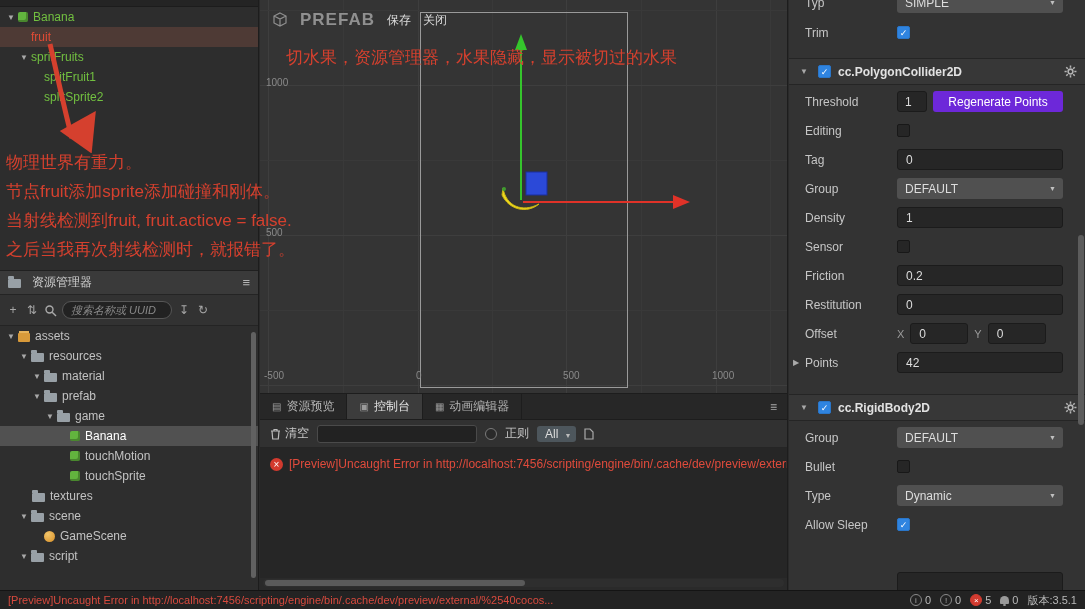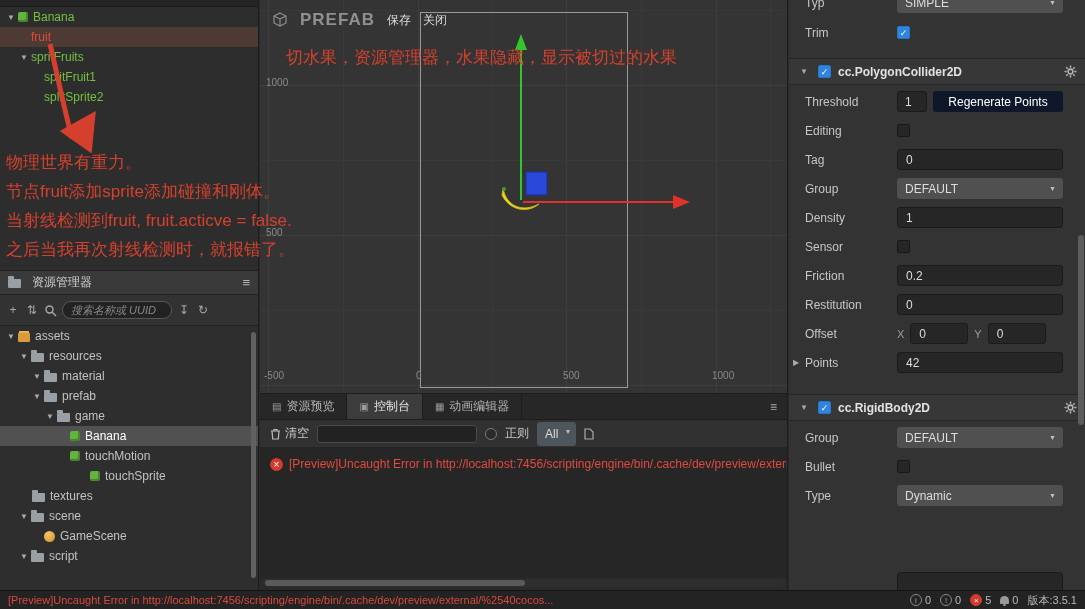--- a/index.html
+++ b/index.html
@@ -56,36 +56,36 @@
   #console{position:absolute;top:393px;left:0;width:100%;height:197px;background:#2a2a2a;border-top:1px solid #1d1d1d}
   #tabbar{height:26px;background:#272727;display:flex;align-items:stretch;border-bottom:1px solid #1d1d1d}
   .tab{display:flex;align-items:center;gap:5px;padding:0 12px;border-right:1px solid #1d1d1d;color:#b5b5b5;cursor:pointer}
   .tab.active{background:#3c3c3c;color:#e5e5e5}
   .tab-icon{font-size:10px;color:#9a9a9a}
   #tab-menu{margin-left:auto;padding:0 10px;display:flex;align-items:center;color:#aaa;cursor:pointer}
   #console-toolbar{height:28px;background:#313131;display:flex;align-items:center;gap:8px;padding:0 10px;border-bottom:1px solid #252525}
   #clear-btn{display:flex;align-items:center;gap:4px;color:#c8c8c8;cursor:pointer;background:none;border:none;font-family:inherit;font-size:12px}
   #filter-input{width:160px;height:18px;background:#222;border:1px solid #4a4a4a;border-radius:3px;outline:none;color:#ccc;padding:0 6px;font-family:inherit}
   .radio{width:12px;height:12px;border-radius:50%;border:1px solid #7a7a7a;background:#2a2a2a;flex:none;cursor:pointer}
-  #all-select{height:24px;background:#4d565c;border-radius:3px;color:#ddd;display:flex;align-items:center;padding:0 18px 0 8px;position:relative;cursor:pointer}
+  #all-select{height:16px;background:#4d565c;border-radius:3px;color:#ddd;display:flex;align-items:center;padding:0 18px 0 8px;position:relative;cursor:pointer}
   #all-select::after{content:"▼";position:absolute;right:5px;top:6px;font-size:7px;color:#bbb}
   #log-area{height:130px;background:#262626;padding:9px 10px;overflow:hidden}
   .log-error{display:flex;align-items:center;gap:6px;color:#e04b3c;white-space:nowrap}
   .err-badge{width:13px;height:13px;border-radius:50%;background:#d33a2e;color:#fff;font-size:10px;line-height:13px;text-align:center;flex:none}
   #hscroll{position:absolute;bottom:3px;left:3px;right:3px;height:8px;background:#2e2e2e;border-radius:4px}
   #hscroll .thumb{position:absolute;left:2px;top:1px;width:260px;height:6px;background:#5a5a5a;border-radius:3px}
   
   .irow{position:relative;display:flex;align-items:center;height:29px;padding-left:16px}
   .row-arrow{position:absolute;left:4px;top:10px;font-size:8px;color:#aaa;cursor:pointer}
   .ilabel{width:92px;color:#c6c6c6;flex:none;overflow:hidden;white-space:nowrap;text-overflow:ellipsis}
   .ictrl{display:flex;align-items:center;flex:1;margin-right:22px;gap:6px}
   .inp{height:21px;background:#262626;border:1px solid #1b1b1b;border-radius:3px;color:#ddd;padding:0 8px;outline:none;width:100%;font-size:12px;font-family:inherit}
   .inp.narrow{width:30px;flex:none;padding:0 4px 0 7px}
   .inp.xy{width:58px}
-  .btn-primary{height:21px;background:#0f172a;border:none;border-radius:3px;color:#fff;font-size:12px;padding:0 8px;flex:1;cursor:pointer;font-family:inherit;white-space:nowrap}
+  .btn-primary{height:21px;background:#6d28d9;border:none;border-radius:3px;color:#fff;font-size:12px;padding:0 8px;flex:1;cursor:pointer;font-family:inherit;white-space:nowrap}
   .sel{height:21px;background:#505050;border-radius:3px;color:#ddd;display:flex;align-items:center;padding:0 8px;position:relative;flex:1;cursor:pointer}
   .sel::after{content:"▼";position:absolute;right:7px;top:7px;font-size:7px;color:#c0c0c0}
   .cb{width:13px;height:13px;border-radius:2px;background:#262626;border:1px solid #181818;flex:none;text-align:center;line-height:12px;font-size:9px;color:#fff;cursor:pointer}
   .cb.checked{background:#2f84e0;border-color:#2a76c9}
   .cb.checked::after{content:"✓"}
   .sect-head{position:absolute;left:0;right:0;height:27px;display:flex;align-items:center;gap:7px;padding:0 8px;background:#373737;border-top:1px solid #252525;border-bottom:1px solid #252525}
   .sect-title{font-weight:bold;color:#e2e2e2;flex:1}
   .xy-lab{color:#9a9a9a;font-size:11px;flex:none}
   .vscroll-right{position:absolute;right:1px;top:0;bottom:0;width:6px}
   .vscroll-right .thumb{position:absolute;top:235px;left:0;width:6px;height:190px;background:#5c5c5c;border-radius:3px}
@@ -177,21 +177,21 @@
       <div class="anode selected" style="padding-left: 56px;">
         <span class="tree-arrow"></span>
         <span class="ticon icon-prefab"></span>
         <span class="tlabel">Banana</span>
       </div>
       <div class="anode" style="padding-left: 56px;">
         <span class="tree-arrow"></span>
         <span class="ticon icon-prefab"></span>
         <span class="tlabel">touchMotion</span>
       </div>
-      <div class="anode" style="padding-left: 56px; margin-left: 20px;">
+      <div class="anode" style="padding-left: 56px;">
         <span class="tree-arrow"></span>
         <span class="ticon icon-prefab"></span>
         <span class="tlabel">touchSprite</span>
       </div>
       <div class="anode" style="padding-left: 18px;">
         <span class="tree-arrow"></span>
         <span class="ticon icon-folder"></span>
         <span class="tlabel">textures</span>
       </div>
       <div class="anode" style="padding-left: 17px;">
@@ -444,20 +444,26 @@
         <div class="ictrl">
           <span class="cb"></span>
         </div>
       </div>
       <div class="irow">
         <span class="ilabel">Type</span>
         <div class="ictrl">
           <div class="sel">
             <span>Dynamic</span>
           </div>
+        </div>
+      </div>
+      <div class="irow">
+        <span class="ilabel">Allow Sleep</span>
+        <div class="ictrl">
+          <span class="cb checked"></span>
         </div>
       </div>
     </div>
 
   <div class="irow" style="position:absolute;top:568px;left:0;right:0">
     <span class="ilabel"></span>
     <div class="ictrl">
         <input class="inp" style="">
       </div>
   </div>

